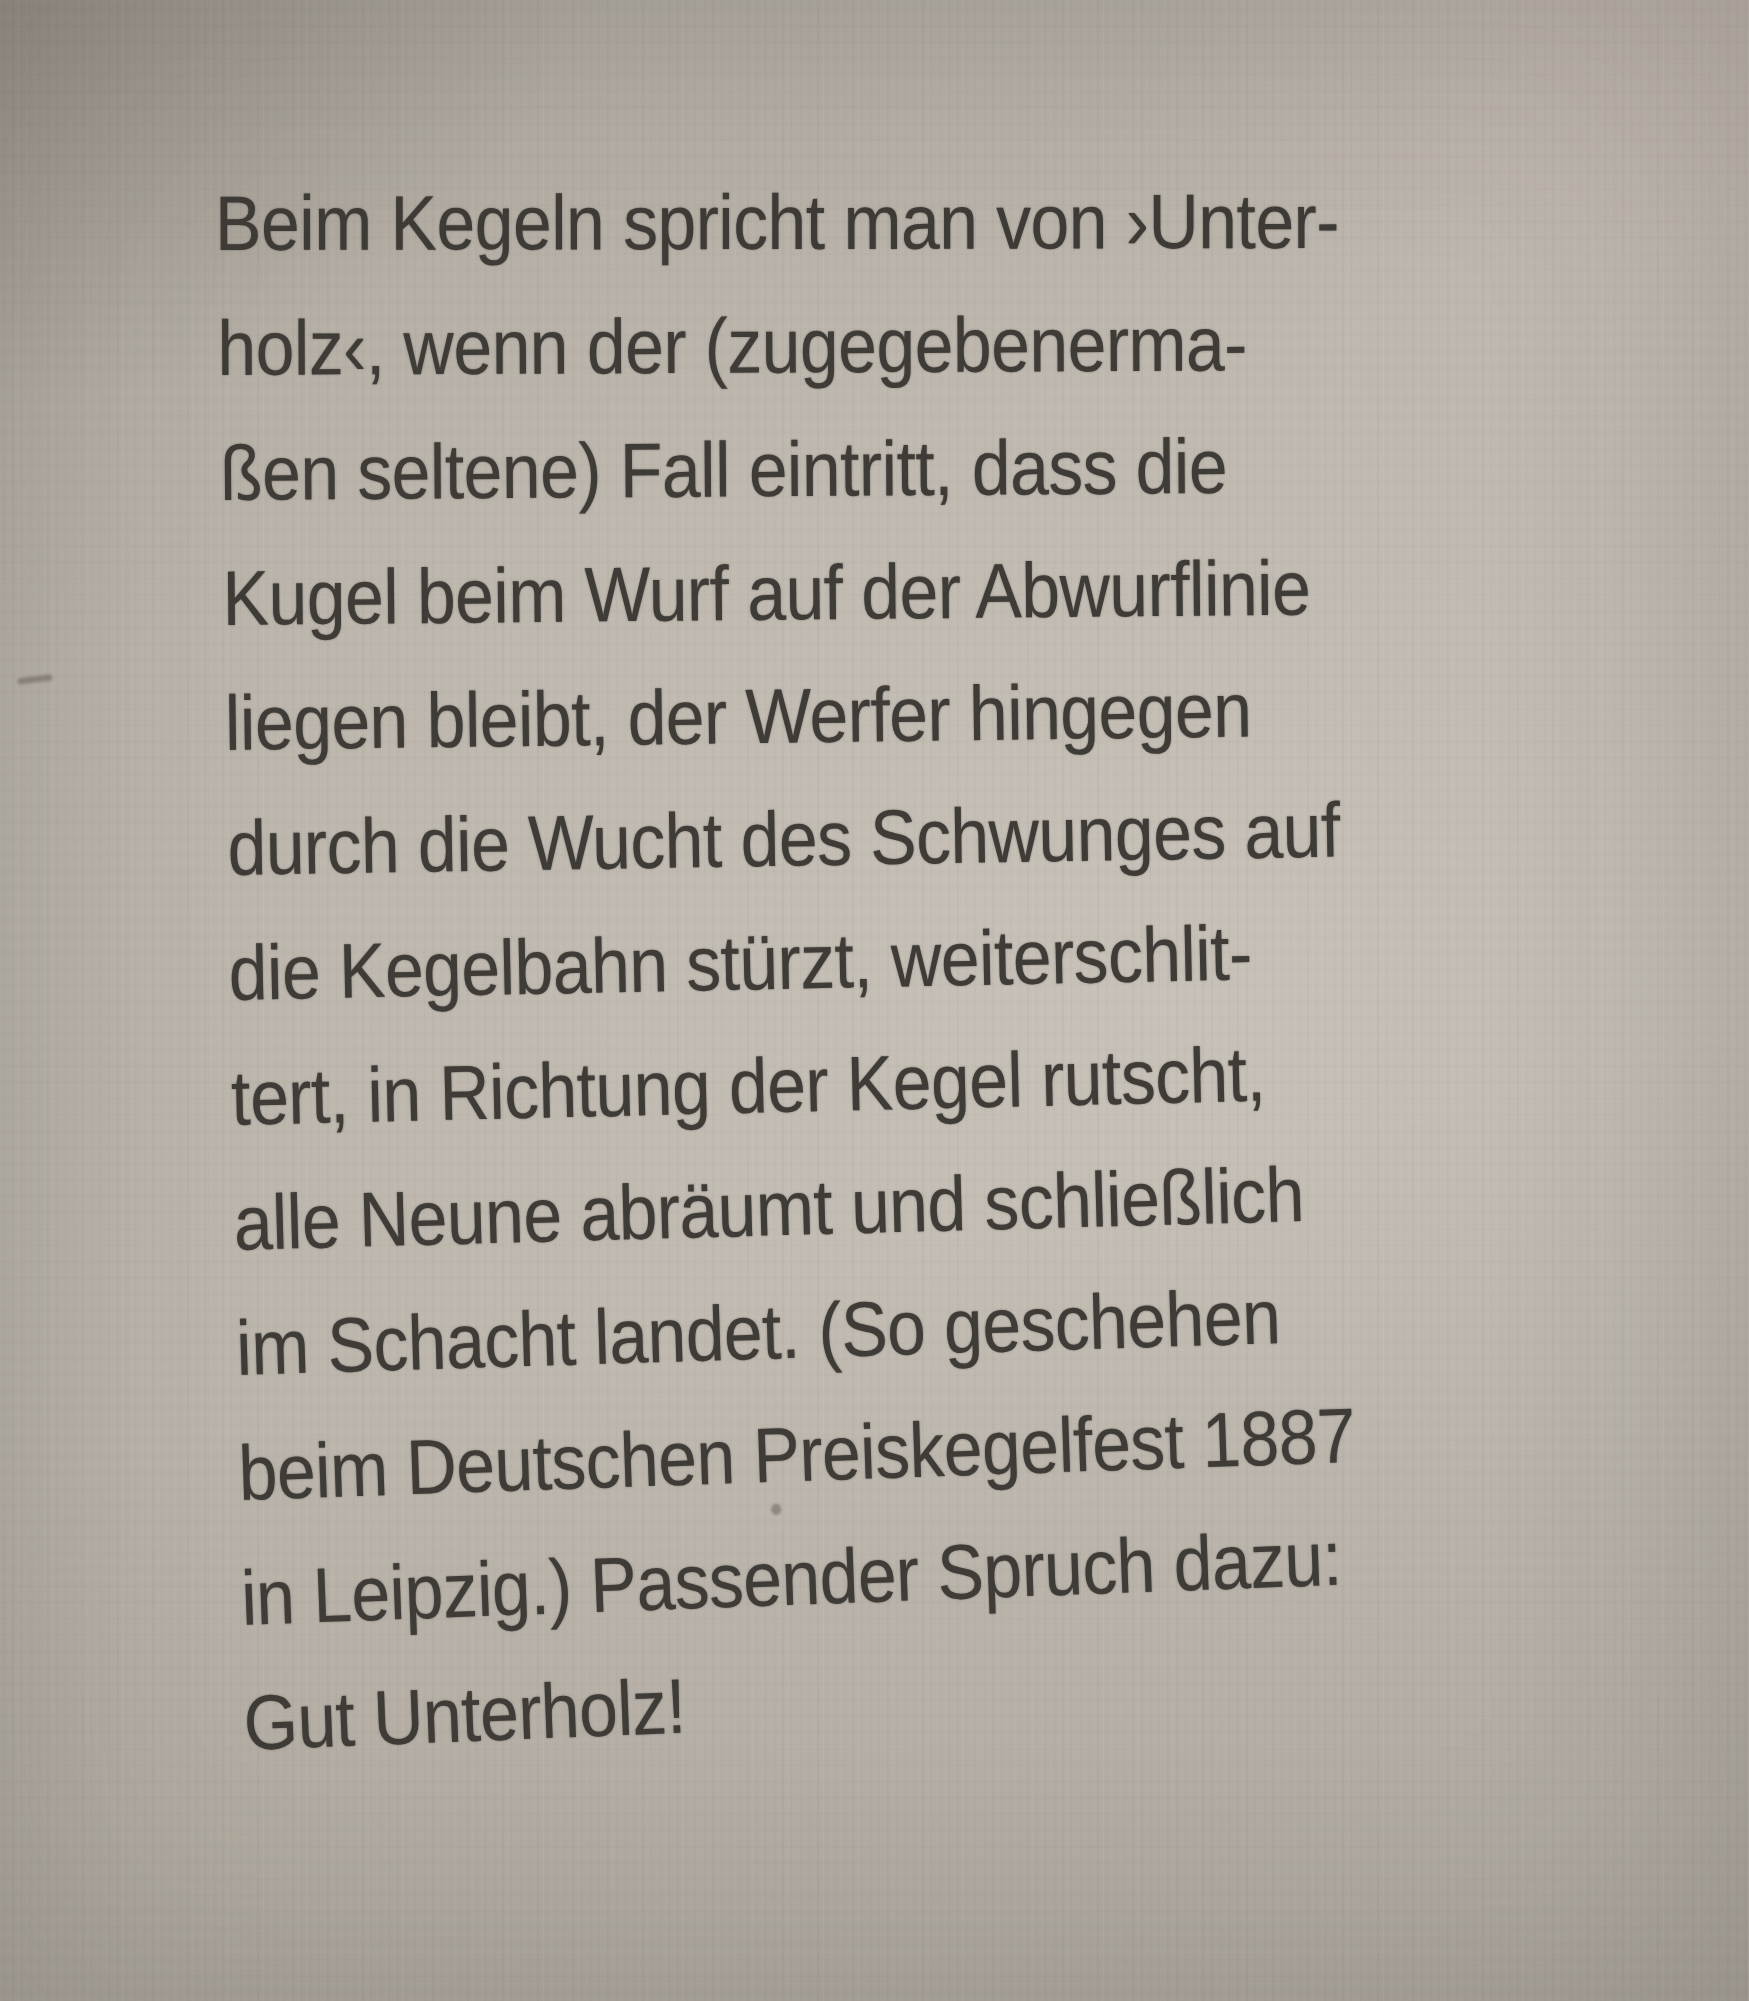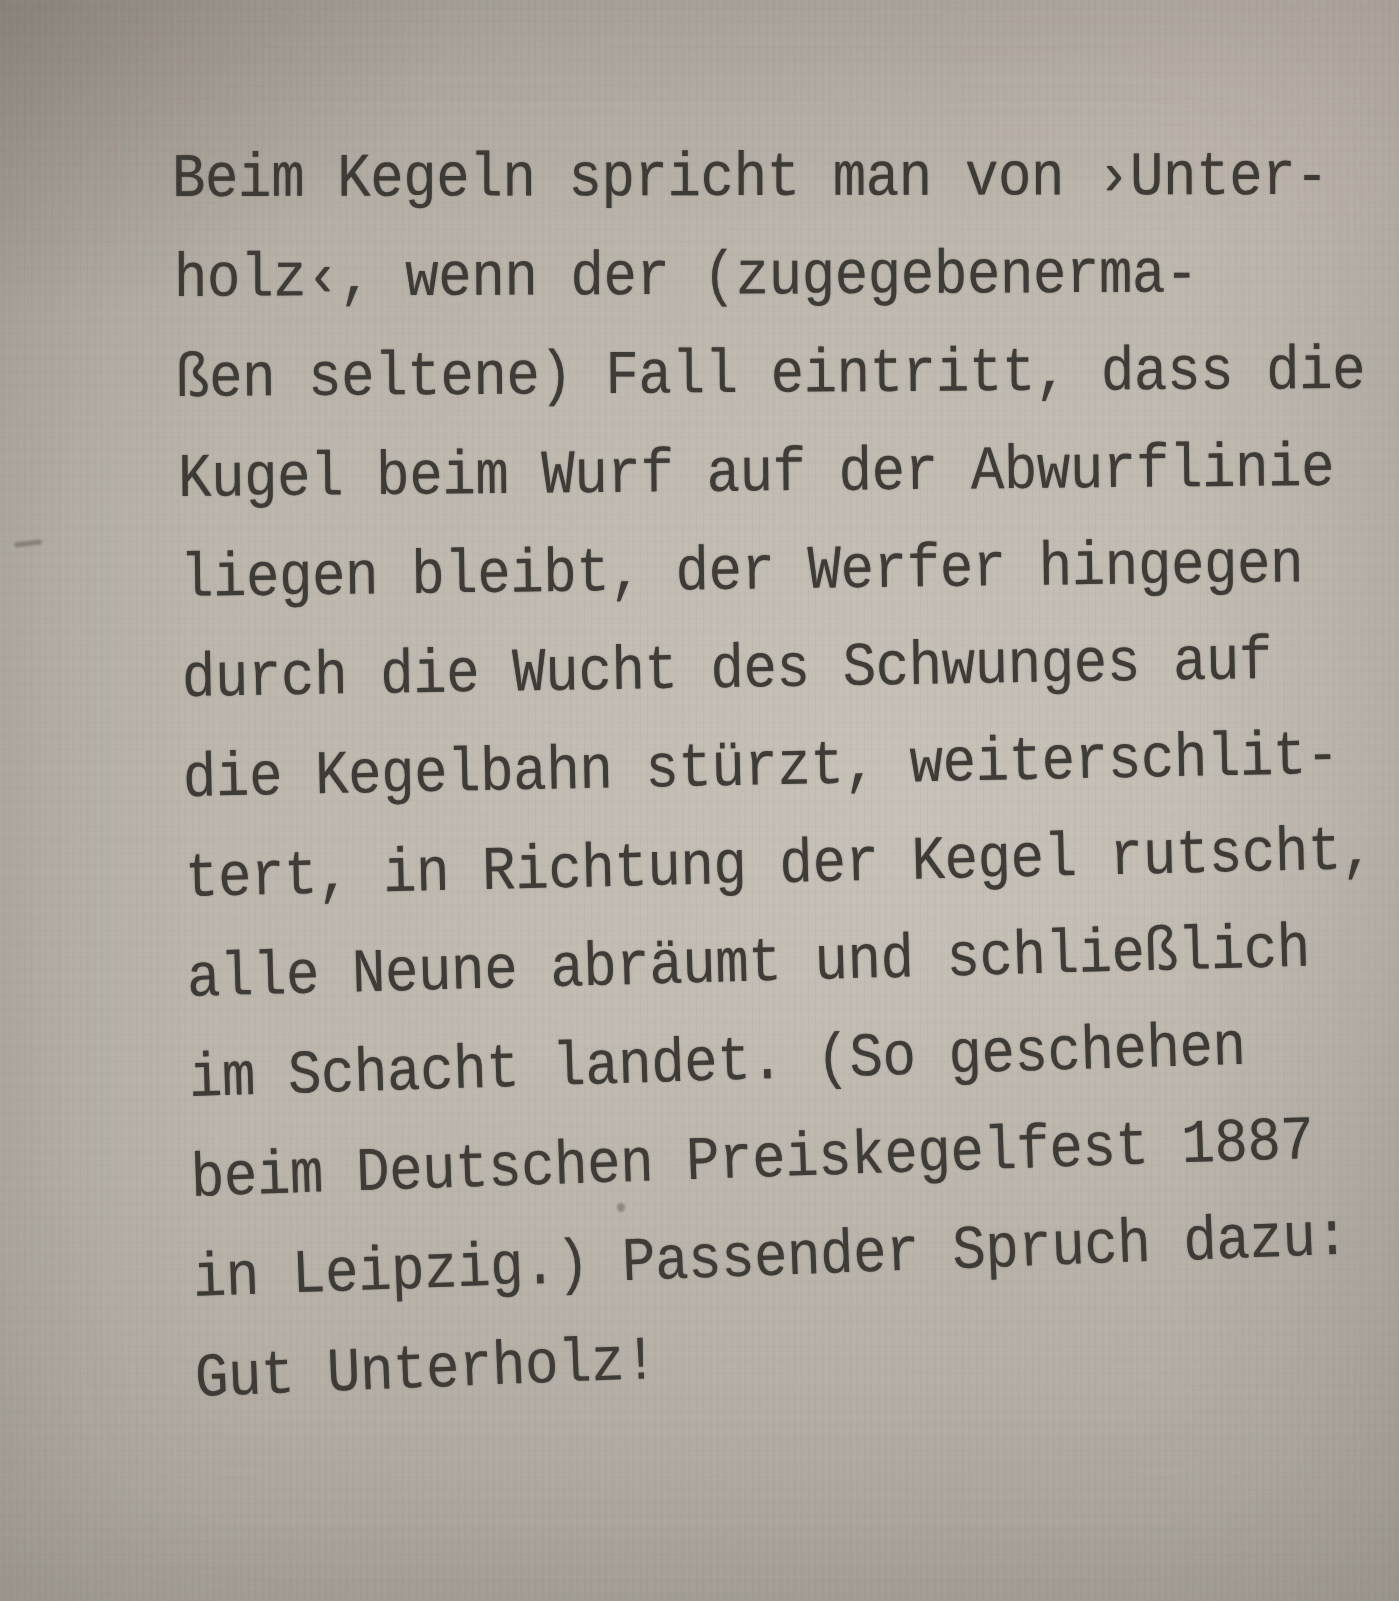--- a/index.html
+++ b/index.html
@@ -17,21 +17,20 @@
   .photo {
     position: relative;
     width: 1399px;
     height: 1601px;
     overflow: hidden;
     background:
       radial-gradient(45% 28% at 0% 0%, rgba(73,64,56,0.20), rgba(0,0,0,0) 72%),
       radial-gradient(50% 32% at 100% 2%, rgba(214,193,184,0.18), rgba(0,0,0,0) 70%),
       linear-gradient(165deg, rgba(80,72,64,0.10) 0%, rgba(0,0,0,0) 28%, rgba(0,0,0,0) 60%, rgba(74,68,61,0.13) 100%),
       radial-gradient(135% 105% at 66% 50%, var(--paper_light, #c7c1b8) 0%, var(--paper_mid, #b9b3aa) 48%, var(--paper_dark, #a49e94) 100%);
-    font-family: Liberation Mono, monospace;
   }
   
   .photo::after {
     content: "";
     position: absolute;
     inset: 0;
     box-shadow: inset 0 0 220px rgba(55,50,44,0.18);
     pointer-events: none;
   }
   

